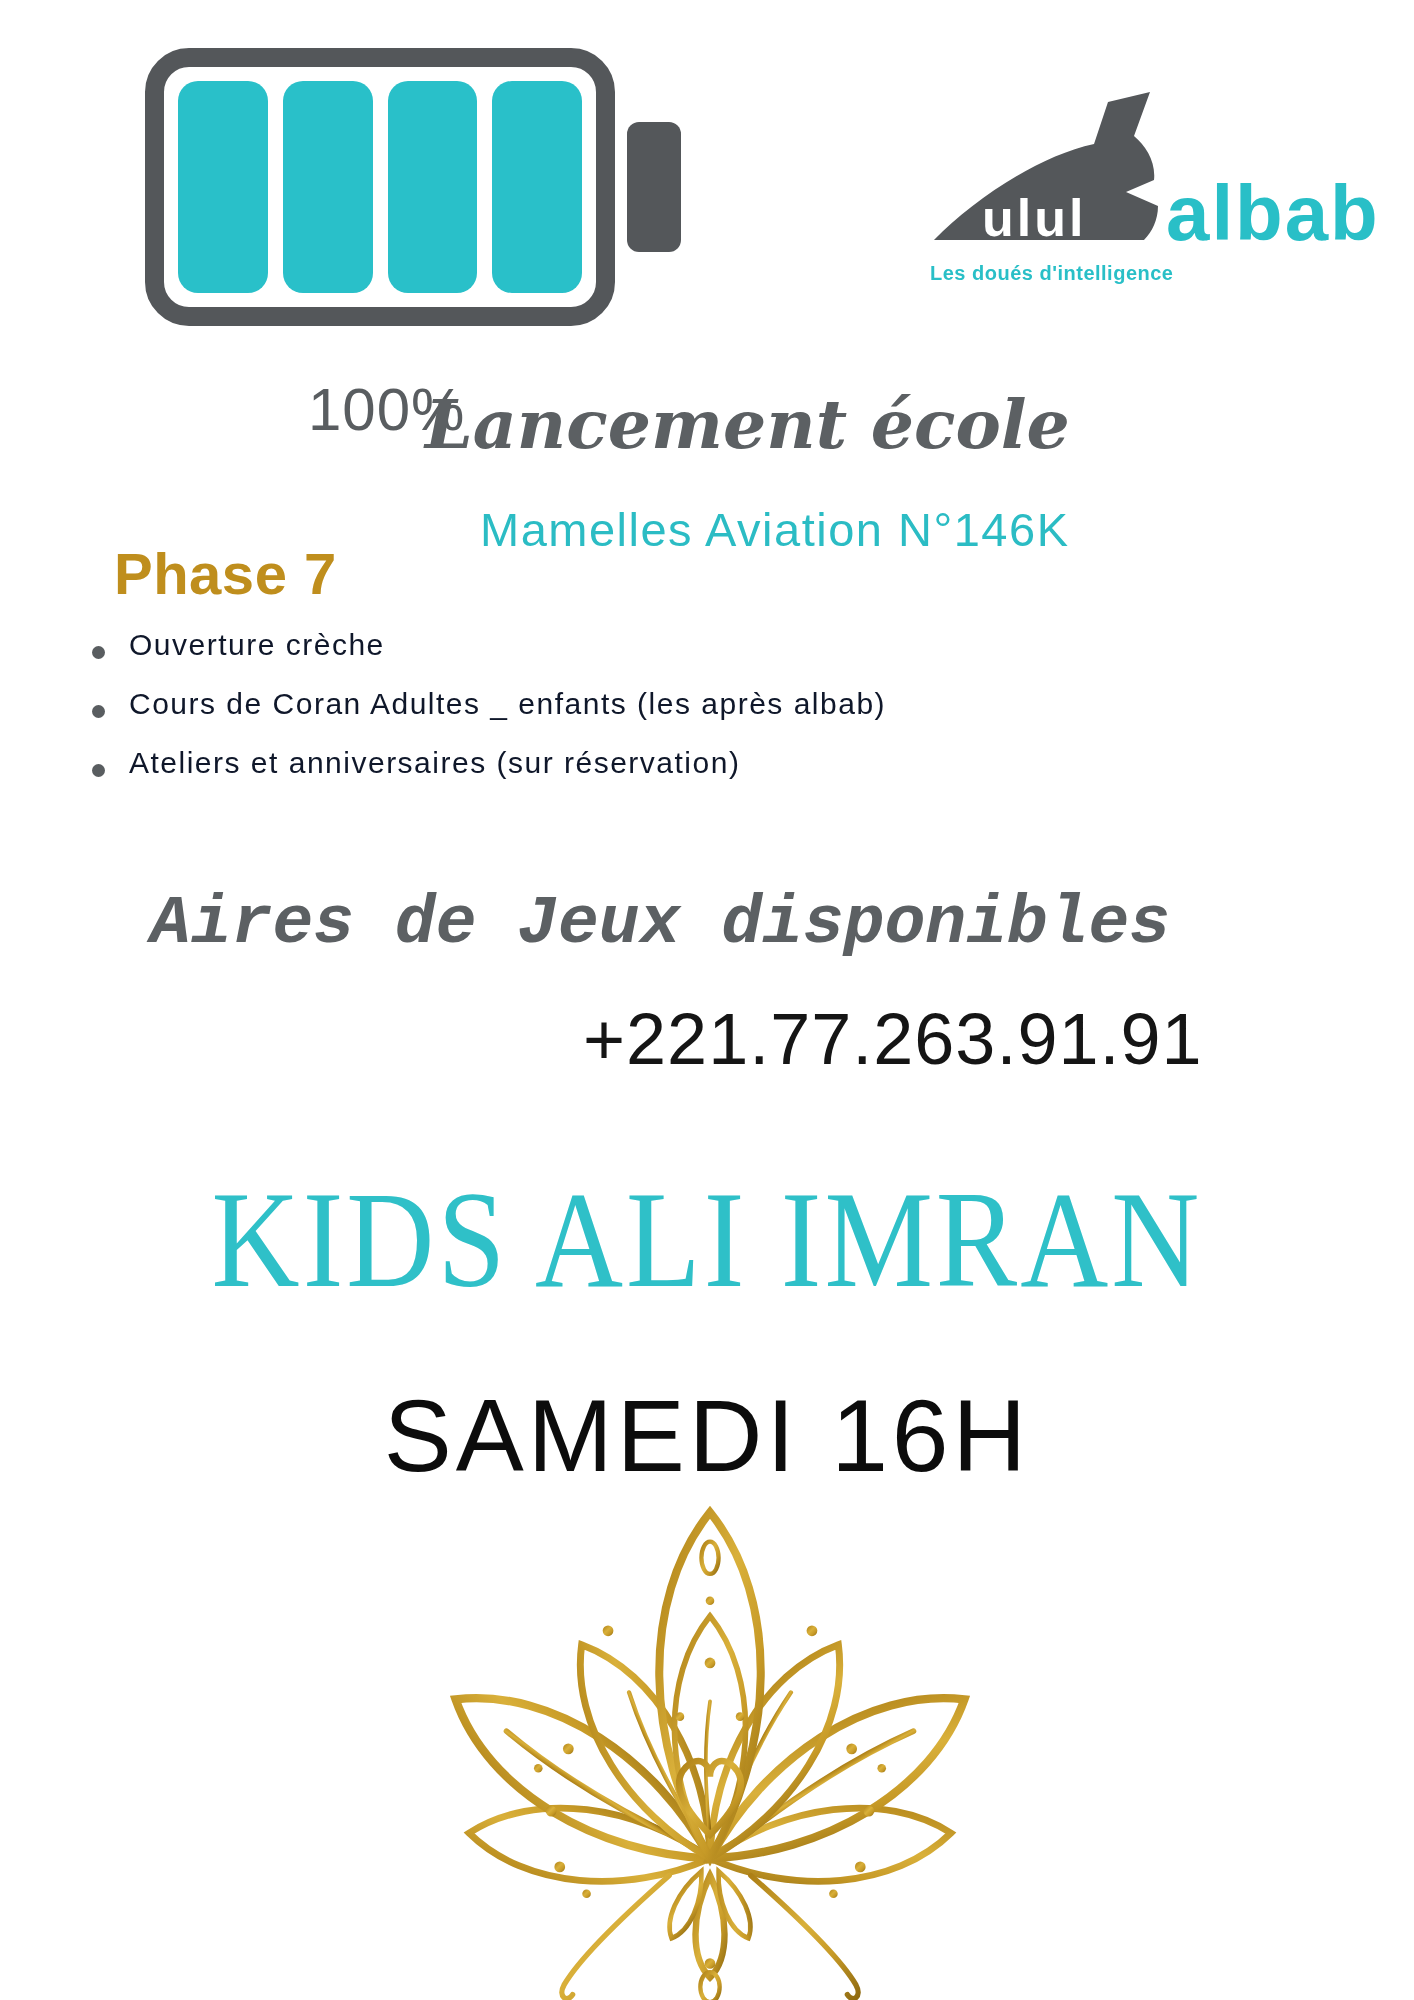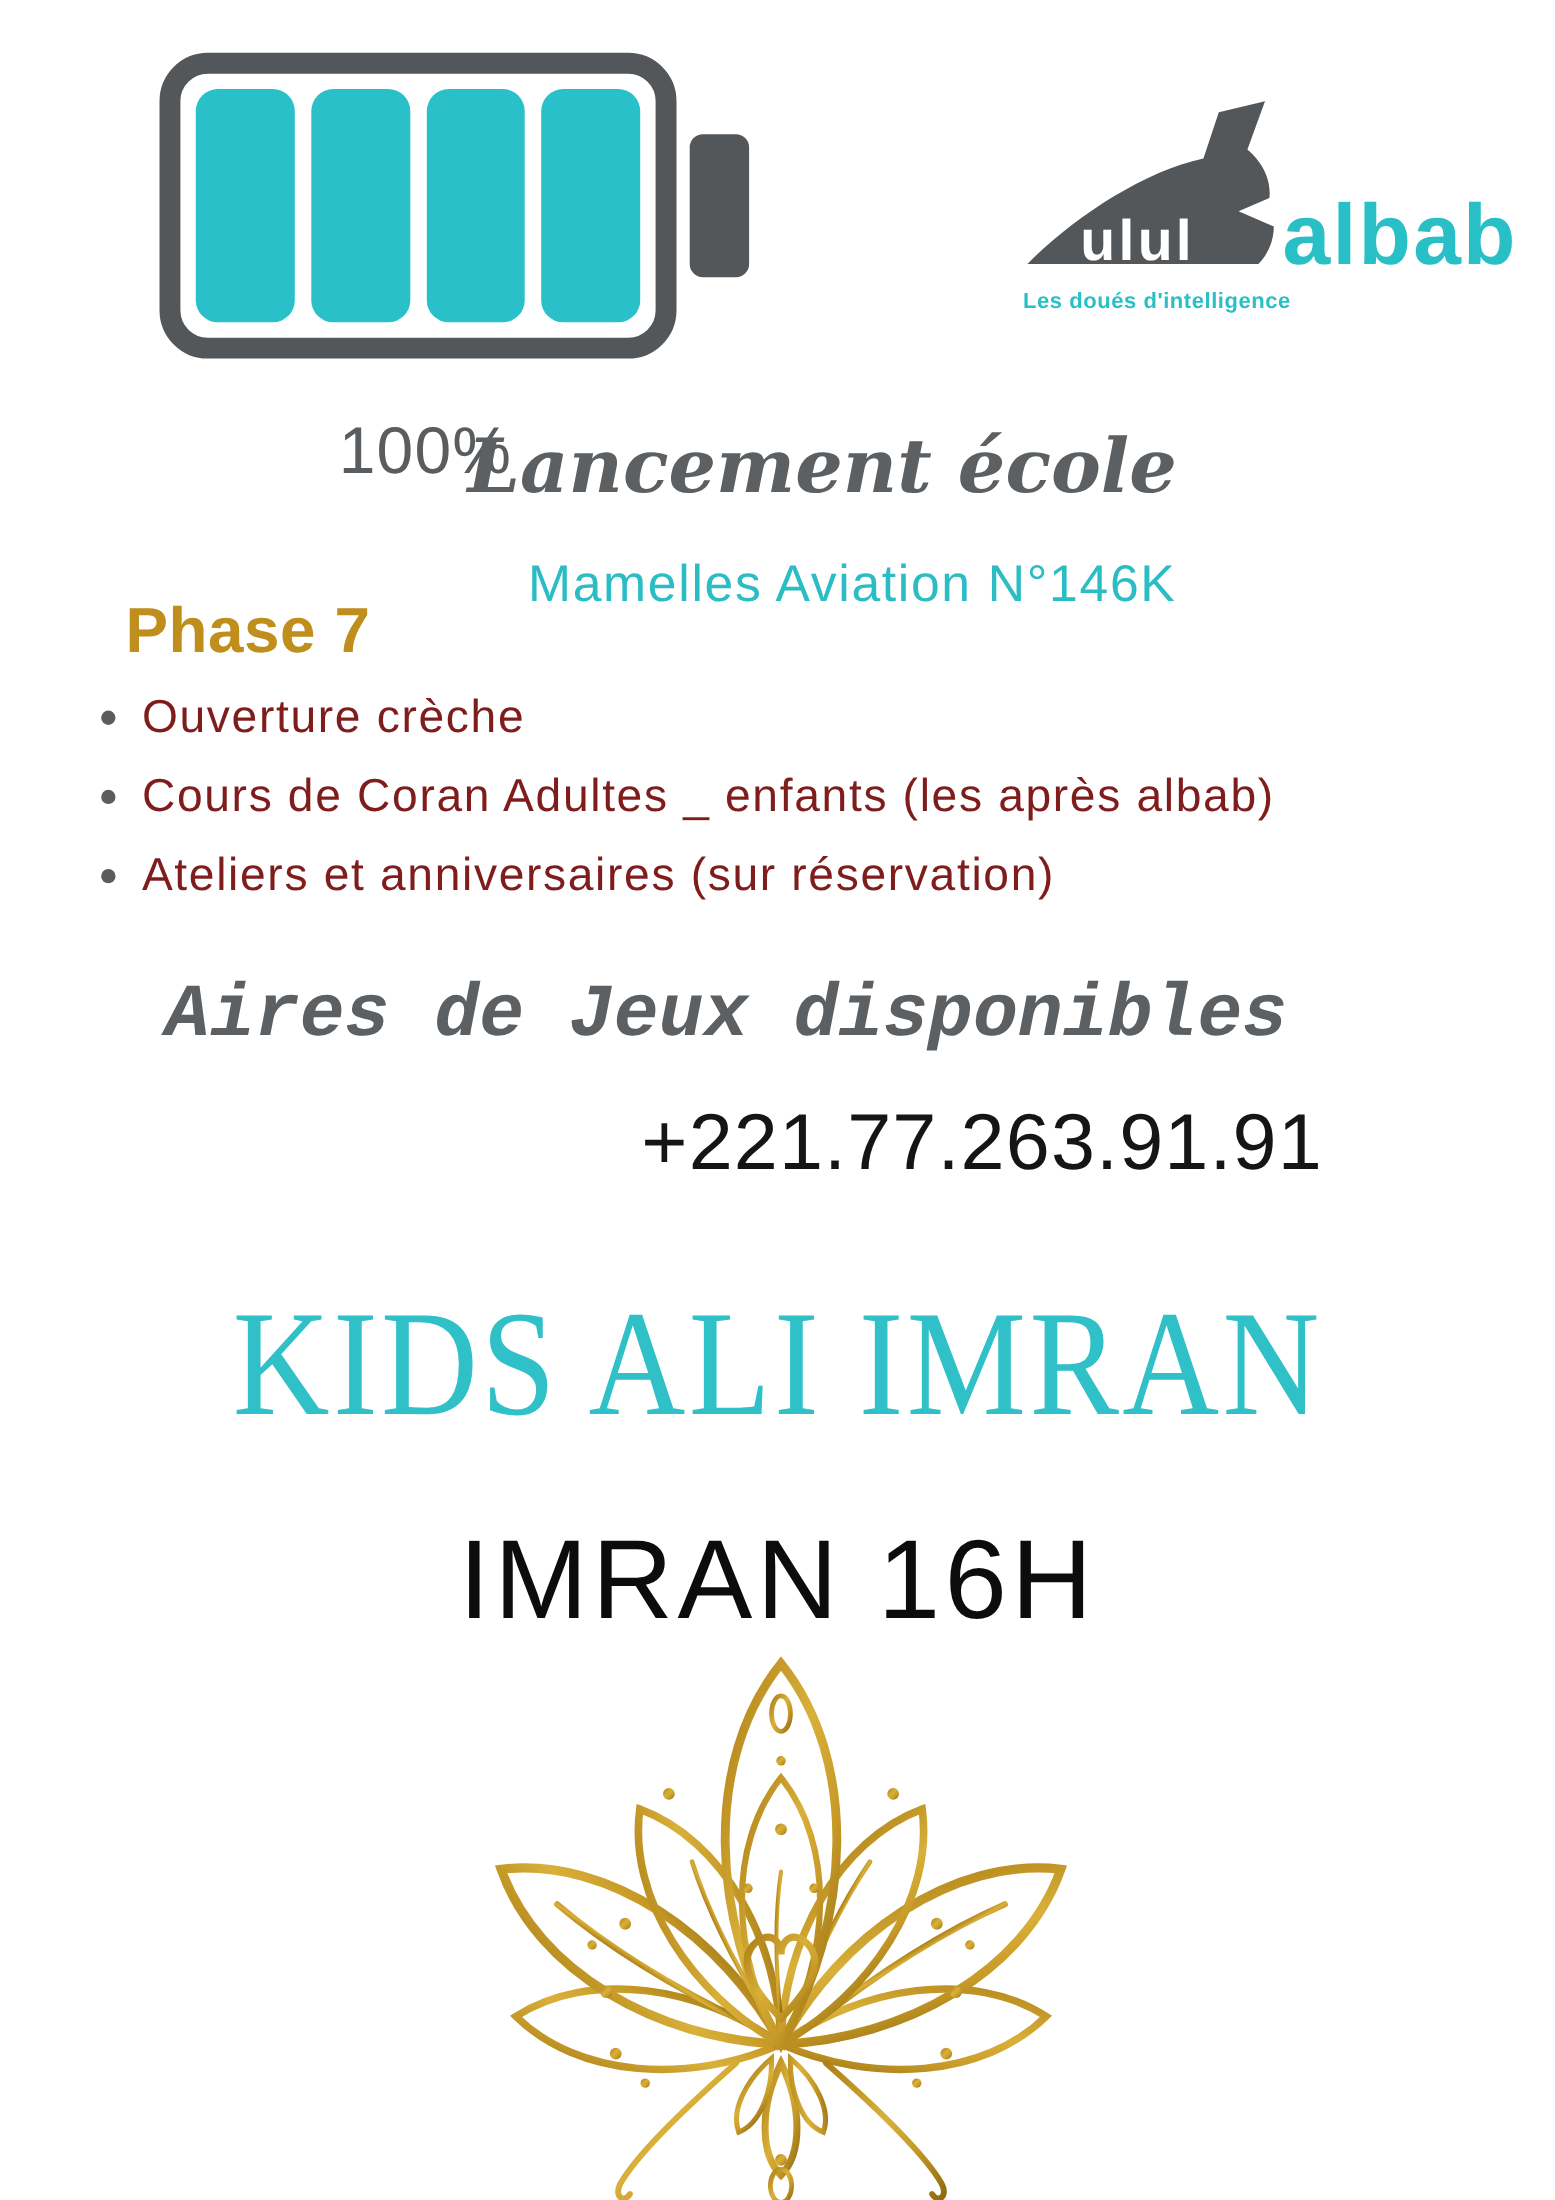--- a/index.html
+++ b/index.html
@@ -44,21 +44,21 @@
   .phase-title{
     position:absolute;left:114px;top:540px;
     font-size:58px;font-weight:700;color:#bf8e1d;letter-spacing:0.5px;
   }
   .phase-list{position:absolute;left:92px;top:628px;width:1300px;}
   .phase-item{display:flex;align-items:flex-start;margin-bottom:26px;}
   .bullet-dot{
     flex:0 0 auto;width:13px;height:13px;border-radius:50%;
     background:#595d60;margin:18px 24px 0 0;
   }
-  .phase-item-text{font-size:42px;color:#7f1d1d;letter-spacing:1.5px;line-height:1.1;}
+  .phase-item-text{font-size:30px;color:#0f172a;letter-spacing:1.5px;line-height:1.1;}
   
   .playground-title{position:absolute;left:150px;top:885px;font-size:68px;font-family:Liberation Mono, monospace;}
   .phone{
     position:absolute;left:583px;top:998px;
     font-size:72px;color:#151515;letter-spacing:1px;
   }
   
   .event-name{
     position:absolute;left:0;right:0;top:1162px;
     text-align:center;
@@ -128,21 +128,21 @@
       <span class="phase-item-text">Ateliers et anniversaires (sur réservation)</span>
     </div>
   </div>
 
   <div class="script playground-title">Aires de Jeux disponibles</div>
 
   <div class="phone">+221.77.263.91.91</div>
 
   <div class="event-name">KIDS ALI IMRAN</div>
 
-  <div class="event-datetime">IMRAN 16H</div>
+  <div class="event-datetime">SAMEDI 16H</div>
 
   <div class="lotus">
     <svg width="644" height="498" viewBox="0 0 600 464">
       <defs>
         <linearGradient id="gold" x1="0" y1="0" x2="1" y2="1">
           <stop offset="0" stop-color="#ad7f15"></stop>
           <stop offset="0.45" stop-color="#d9b03a"></stop>
           <stop offset="0.7" stop-color="#c79a27"></stop>
           <stop offset="1" stop-color="#8f6a10"></stop>
         </linearGradient>

